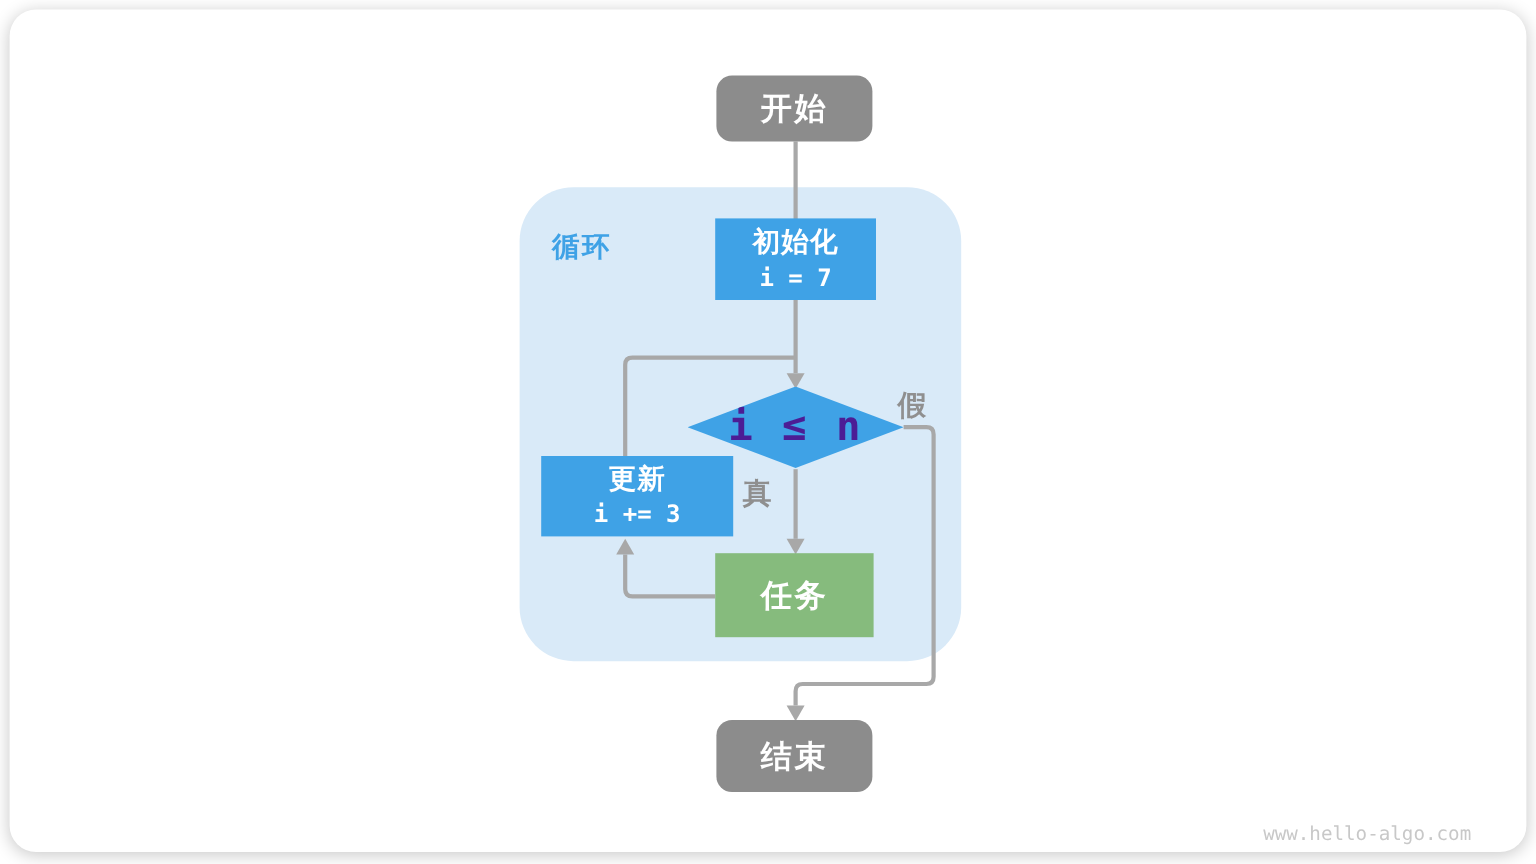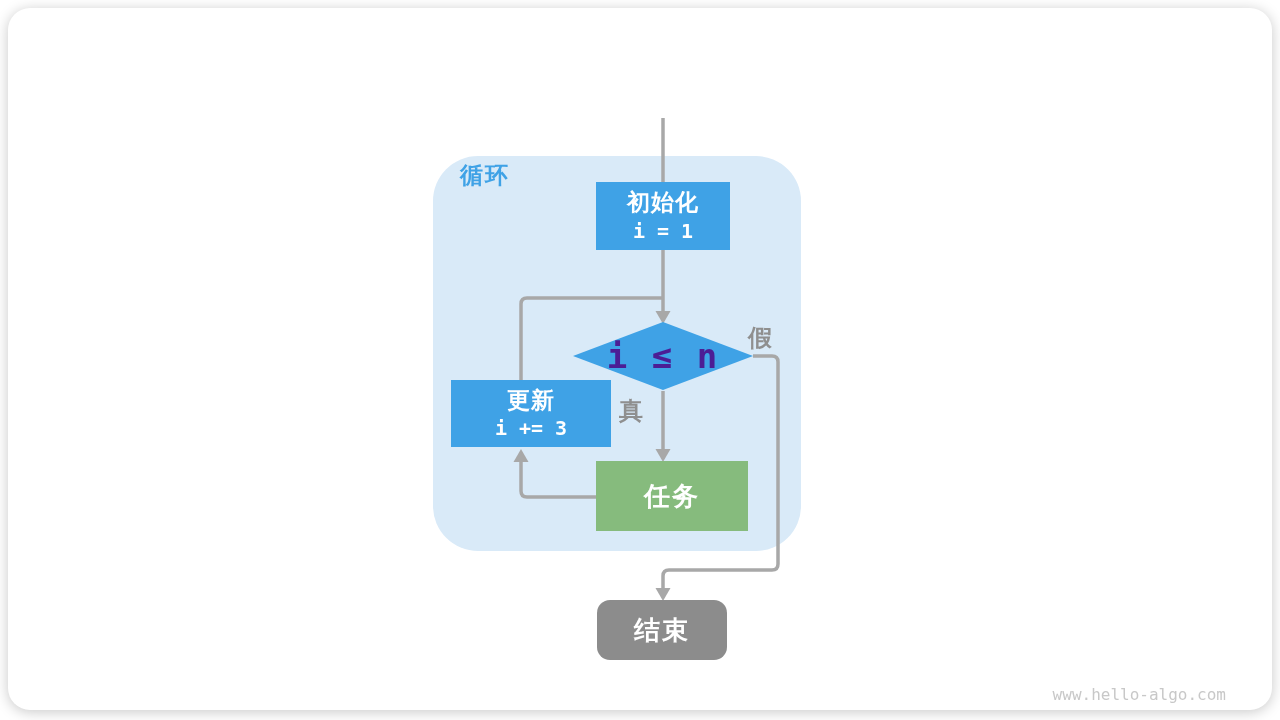--- a/index.html
+++ b/index.html
@@ -73,21 +73,21 @@
     letter-spacing: 2px;
   }
   .edge-label {
     position: absolute;
     font-size: 24px; font-weight: bold;
     color: var(--label-gray);
     z-index: 3;
   }
   .loop-title {
     position: absolute;
-    left: 452px; top: 152px;
+    left: 452px; top: 182px;
     font-size: 23px; font-weight: bold;
     color: var(--blue);
     letter-spacing: 2px;
     z-index: 3;
   }
   .watermark {
     position: absolute;
     right: 46px; top: 677px;
     font-family: "DejaVu Sans Mono", "Liberation Mono", monospace;
     font-size: 16px;
@@ -120,39 +120,42 @@
     <g fill="#a8a8a8" stroke="none">
       <polygon points="647.5,303 662.5,303 655,316"></polygon>
       <polygon points="647.5,441 662.5,441 655,454"></polygon>
       <polygon points="505.5,454 520.5,454 513,441"></polygon>
       <polygon points="647.5,580 662.5,580 655,593"></polygon>
     </g>
   </svg>
 
   <div class="loop-title">循环</div>
 
+  <div class="node terminal" style="left:589px; top:55px; width:130px; height:55px;">
+    <span>开始</span>
+  </div>
 
   <div class="node process-blue" style="left:588px; top:174px; width:134px; height:68px;align-items:center;">
     <span class="cn">初始化</span>
-    <span class="code">i = 1</span>
+    <span class="code">i = 7</span>
   </div>
 
   <div class="diamond">
     <span>i ≤ n</span>
   </div>
 
   <div class="edge-label" style="left:740px; top:314px;">假</div>
   <div class="edge-label" style="left:611px; top:387px;">真</div>
 
   <div class="node process-blue" style="left:443px; top:372px; width:160px; height:67px;">
     <span class="cn">更新</span>
     <span class="code">i += 3</span>
   </div>
 
-  <div class="node process-green" style="left:588px; top:453px; width:152px; height:70px;">
+  <div class="node process-green" style="left:588px; top:453px; width:132px; height:70px;">
     <span class="task-label">任务</span>
   </div>
 
   <div class="node terminal" style="left:589px; top:592px; width:130px; height:60px;">
     <span>结束</span>
   </div>
 
   <div class="watermark">www.hello-algo.com</div>
 
 </div>

